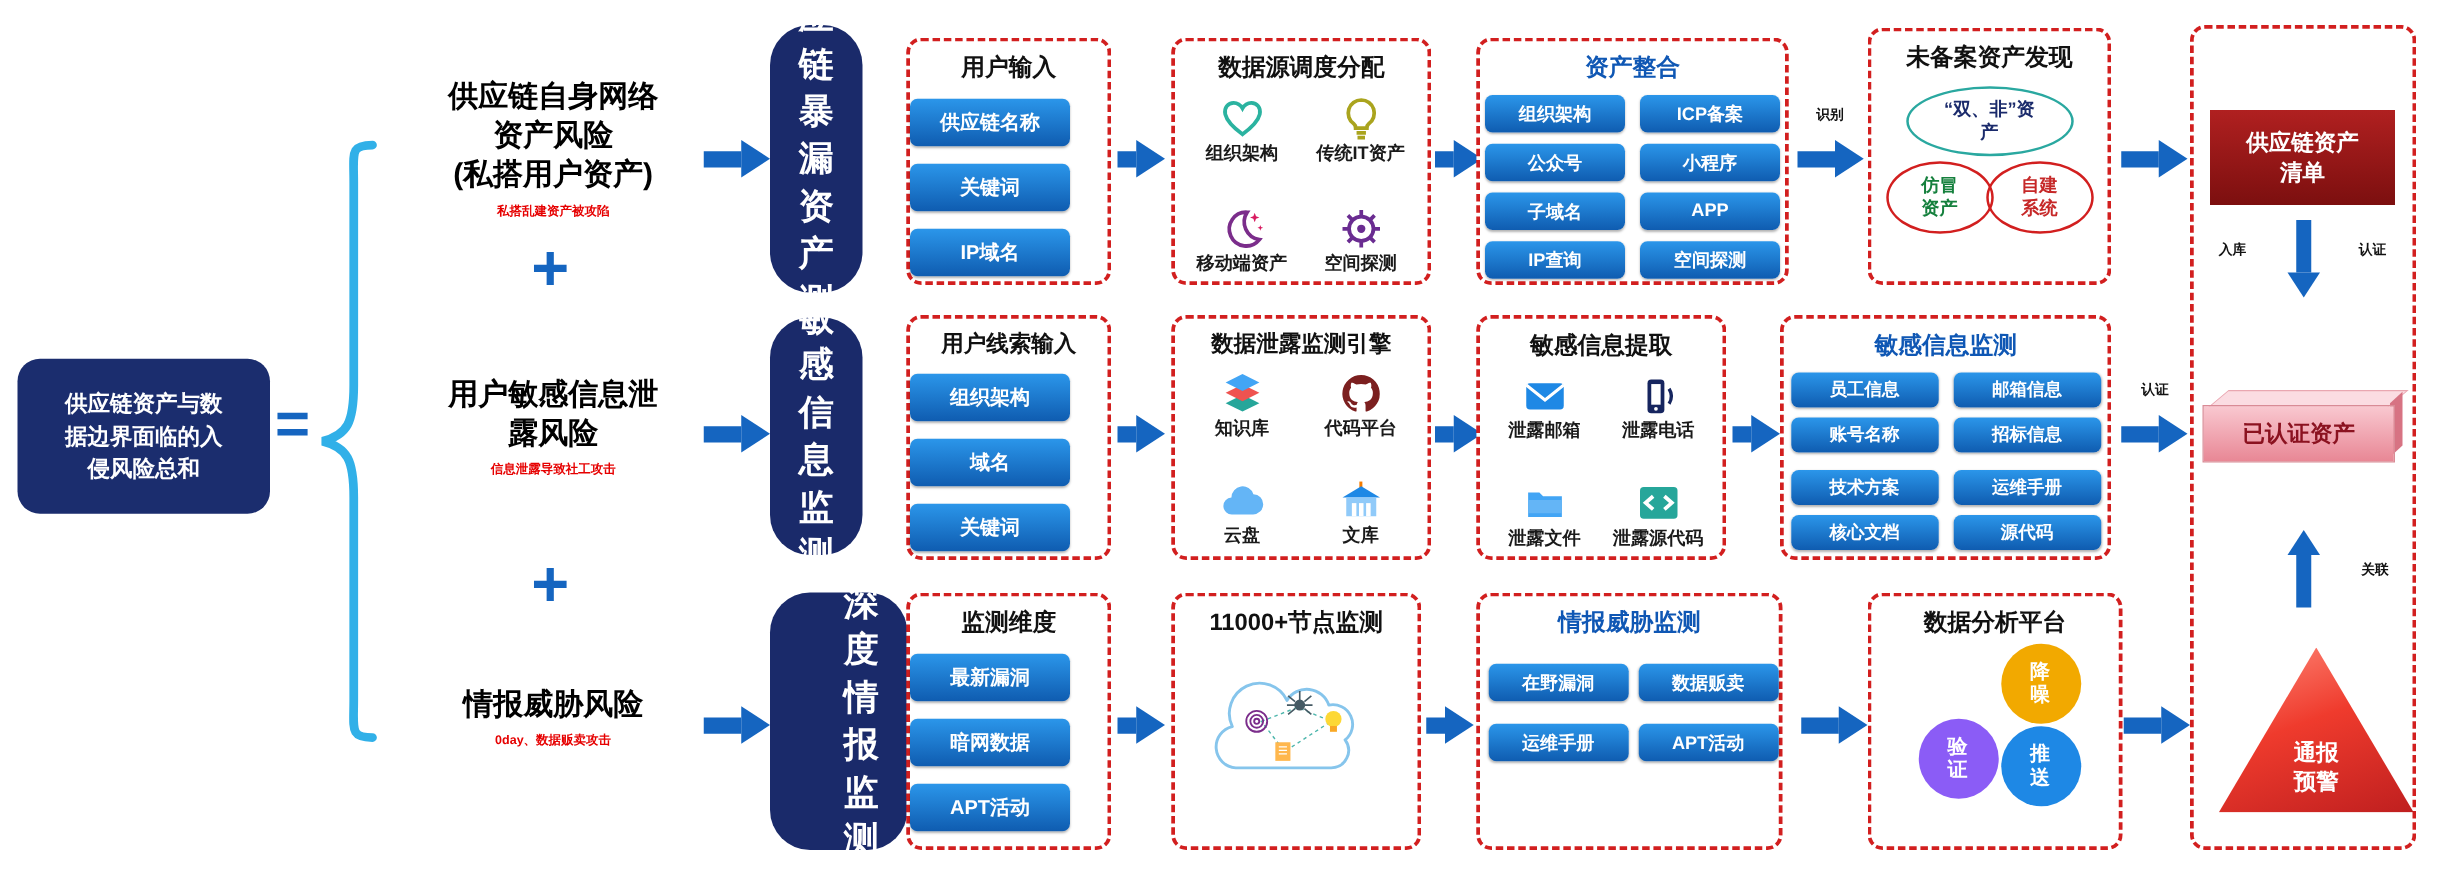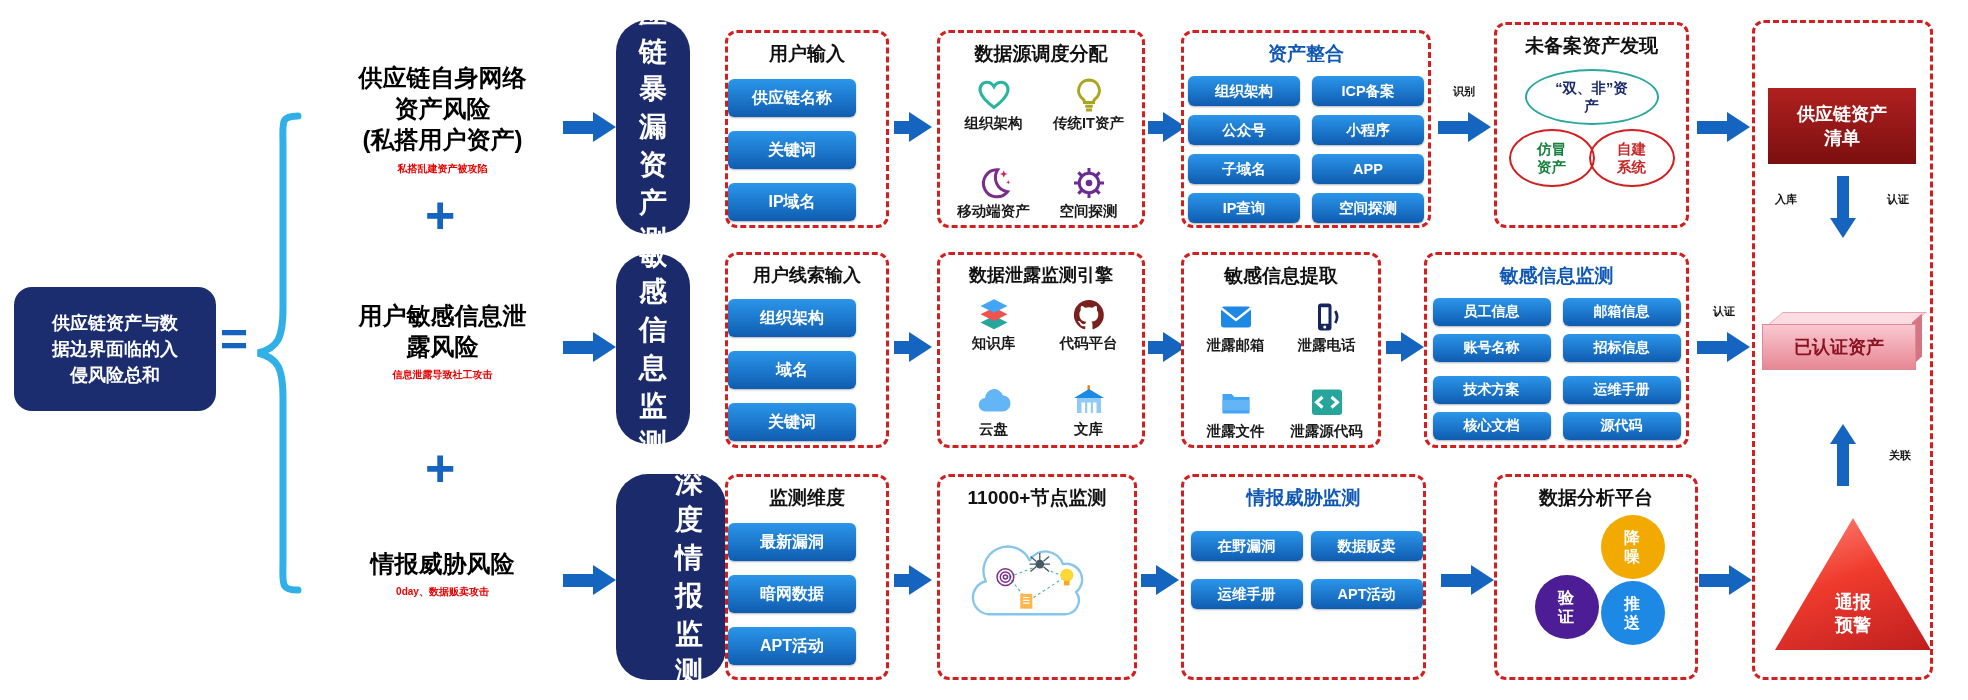--- a/index.html
+++ b/index.html
@@ -392,21 +392,21 @@
   <div class="h-arrow std" style="left:1441px;top:565px;">
       <div class="bar"></div>
       <div class="head"></div>
     </div>
 
   <div class="dash-box" style="left:1494px;top:474px;width:204px;height:206px;">
     <div class="box-title">数据分析平台</div>
     <div class="bubble" style="left:104px;top:38px;background:#f2a900;">
       <span>降噪</span>
     </div>
-    <div class="bubble" style="left:38px;top:98px;background:#4c1d95;z-index:2;">
+    <div class="bubble" style="left:38px;top:98px;background:#8b5cf6;z-index:2;">
       <span>验证</span>
     </div>
     <div class="bubble" style="left:104px;top:104px;background:#1e88e5;">
       <span>推送</span>
     </div>
   </div>
 
   <div class="h-arrow std" style="left:1699px;top:565px;">
       <div class="bar"></div>
       <div class="head"></div>

